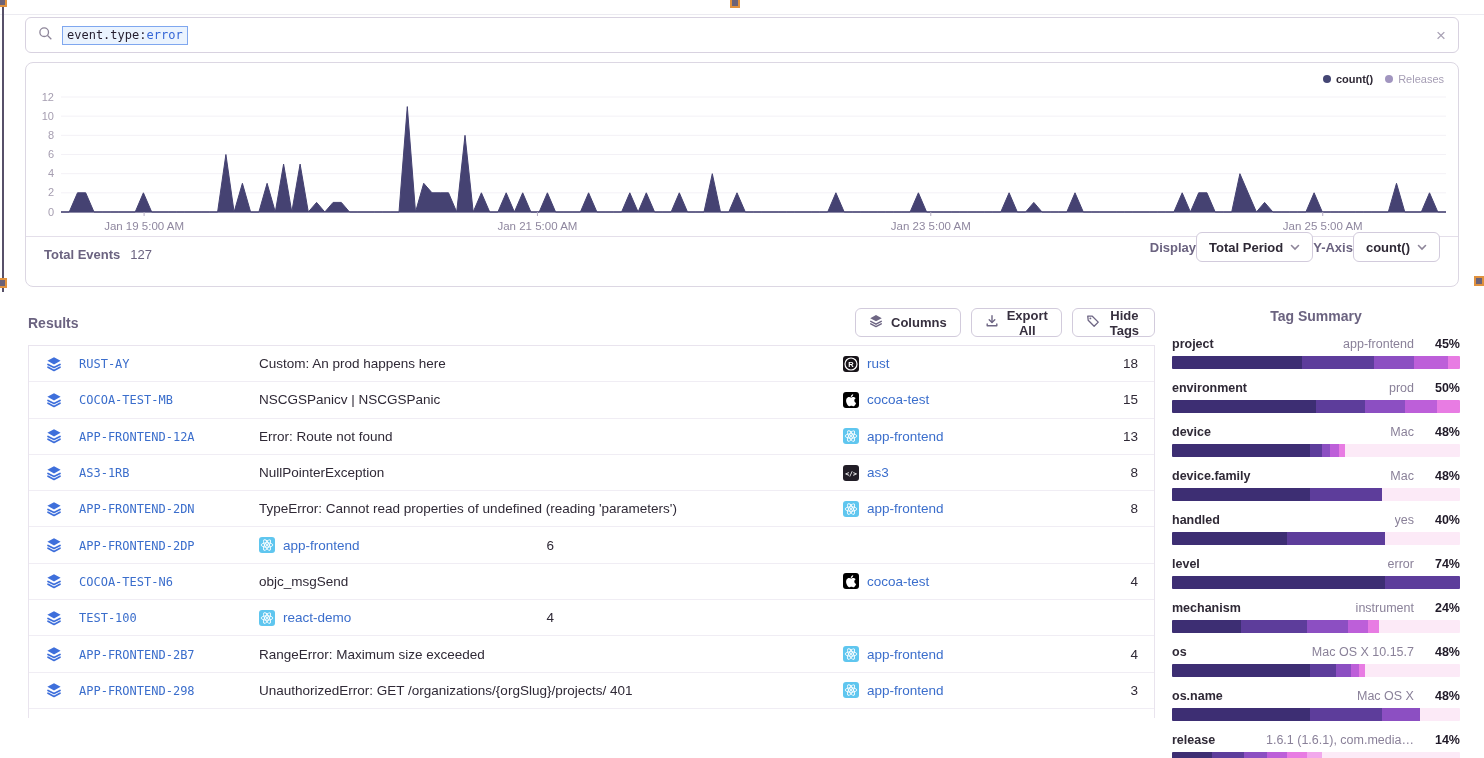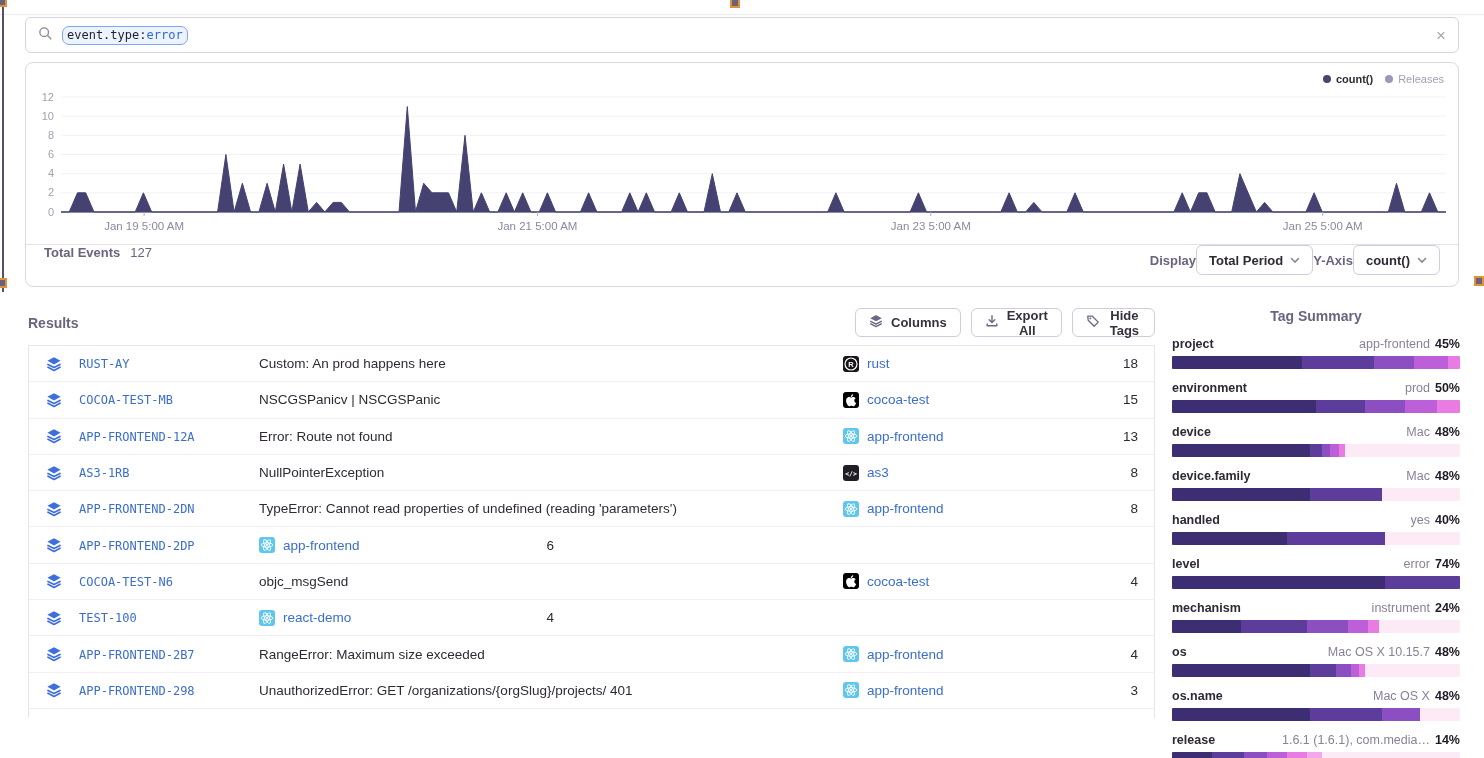--- a/index.html
+++ b/index.html
@@ -5,33 +5,33 @@
   html,body{margin:0;padding:0;background:#fff;width:1484px;height:758px;overflow:hidden;
     font-family:"Liberation Sans",sans-serif;color:#2f2936;position:relative;}
   
   .sel-line{position:absolute;left:2px;top:0;width:2px;height:292px;background:#575069;z-index:60;}
   .page-topline{position:absolute;left:0;top:14px;right:0;height:1px;background:#ecebf1;z-index:1;}
   .sel-handle{position:absolute;width:10px;height:10px;background:#6b6277;border:2px solid #e0913e;box-sizing:border-box;z-index:70;}
   
   .search-bar{position:absolute;left:25px;top:17px;width:1434px;height:36px;box-sizing:border-box;
     border:1px solid #d8d2e0;border-radius:6px;display:flex;align-items:center;padding:0 12px;gap:9px;background:#fff;z-index:5;}
   .search-token{font-family:"DejaVu Sans Mono",monospace;font-size:12px;background:#eaf3fe;border:1px solid #7fa7ef;
-    border-radius:7px;padding:1px 4px;line-height:15px;}
+    border-radius:0;padding:1px 4px;line-height:15px;}
   .search-token .tk-key{color:#241d2e;}
   .search-token .tk-val{color:#3566d6;}
   .search-clear{margin-left:auto;color:#a9a2b5;font-size:17px;line-height:1;cursor:pointer;}
   
   .chart-panel{position:absolute;left:25px;top:62px;width:1434px;height:225px;box-sizing:border-box;
     border:1px solid #dcd7e3;border-radius:8px;background:#fff;z-index:5;}
   .legend{position:absolute;right:14px;top:10px;display:flex;gap:12px;align-items:center;font-size:11px;z-index:6;}
   .legend .item{display:flex;align-items:center;gap:5px;cursor:pointer;}
   .legend .dot{width:8px;height:8px;border-radius:50%;}
   .chart-svg{position:absolute;left:0;top:0;}
-  .chart-footer{position:absolute;left:0;right:0;bottom:0;height:42px;border-top:1px solid #e4dfea;
-    display:flex;align-items:flex-start;padding:0 18px;box-sizing:border-box;}
+  .chart-footer{position:absolute;left:0;right:0;bottom:8px;height:42px;border-top:1px solid #e4dfea;
+    display:flex;align-items:flex-end;padding:16px 18px;box-sizing:border-box;}
   .tot-label{font-weight:700;color:#6b6380;font-size:13px;}
   .tot-value{color:#6b6380;font-size:13px;margin-left:10px;}
   .footer-right{margin-left:auto;display:flex;align-items:center;gap:0;}
   .ctl-label{color:#6b6380;font-weight:600;font-size:13px;}
   .dd-btn{border:1px solid #d2cbdc;border-radius:6px;background:#fff;height:30px;padding:0 12px;font-weight:700;
     font-size:13px;color:#2f2936;display:flex;align-items:center;gap:7px;cursor:pointer;font-family:inherit;}
   .chev{color:#8d8599;font-size:10px;}
   
   .results-title{position:absolute;left:28px;top:315px;font-size:14px;font-weight:700;color:#6b6380;}
   .actions{position:absolute;top:308px;left:855px;width:300px;display:flex;gap:10px;justify-content:flex-end;}
@@ -51,21 +51,21 @@
   .issue-link{color:#3b6ecc;font-family:"DejaVu Sans Mono",monospace;font-size:12px;text-decoration:none;cursor:pointer;}
   .proj-link{color:#3b6ecc;cursor:pointer;}
   .pi{width:16px;height:16px;border-radius:3px;display:inline-flex;align-items:center;justify-content:center;flex:none;}
   
   .tags{position:absolute;left:1172px;top:308px;width:288px;}
   .tags-title{font-size:14px;font-weight:700;color:#6b6380;margin-bottom:13px;text-align:center;}
   .tag-sec{margin-bottom:12px;}
   .tag-head{display:flex;align-items:baseline;font-size:12.5px;margin-bottom:5px;}
   .tag-name{font-weight:700;color:#2f2936;}
   .tag-val{margin-left:auto;color:#8a8199;white-space:nowrap;overflow:hidden;text-overflow:ellipsis;max-width:210px;}
-  .tag-pct{font-weight:700;color:#201a28;margin-left:5px;}
+  .tag-pct{font-weight:700;color:#201a28;margin-left:21px;}
   .tag-bar{height:13px;display:flex;overflow:hidden;border-radius:1px;cursor:pointer;}
   .tag-bar .seg{height:100%;flex:none;}
   .seg.dotted{background-image:radial-gradient(rgba(255,255,255,.55) 1px, transparent 1px);background-size:3px 3px;}
 </style>
 </head>
 <body>
 
 <div class="sel-line"></div>
 <div class="page-topline"></div>
 <div class="sel-handle" style="left:-3px;top:-3px;"></div>

